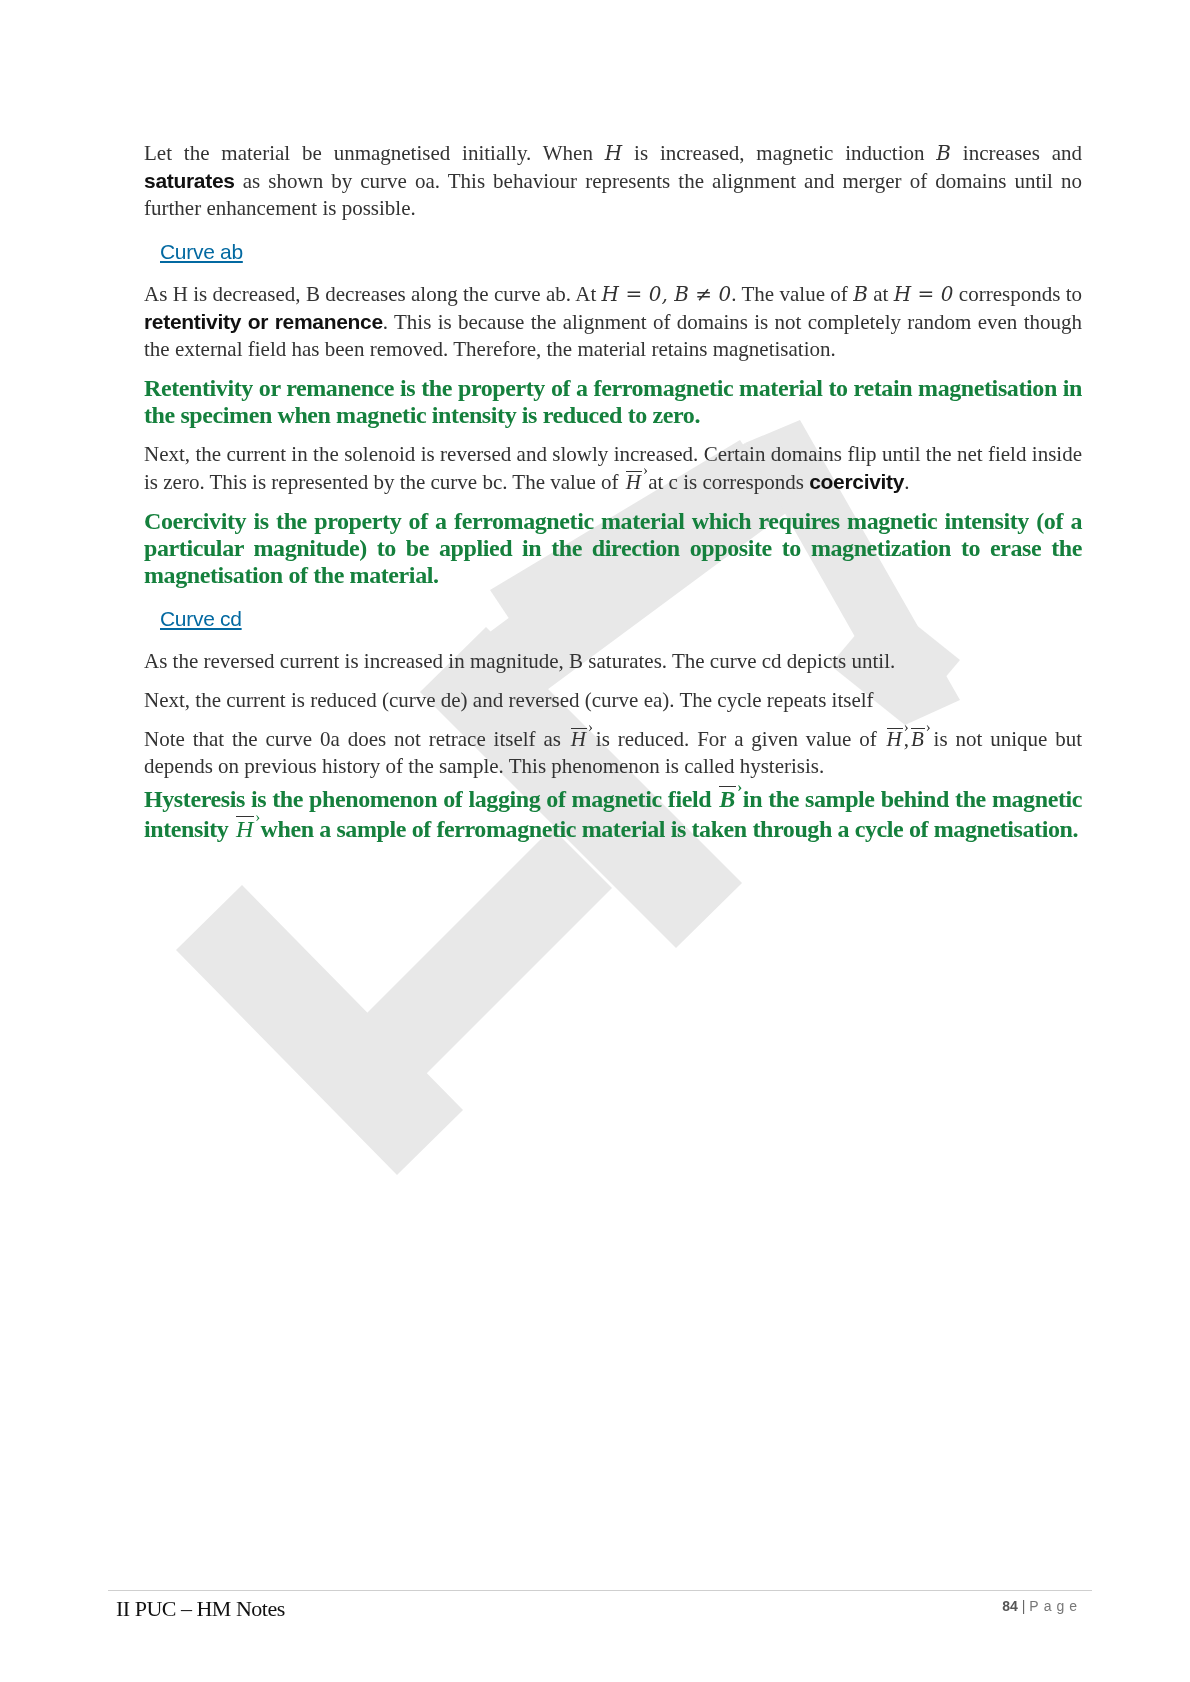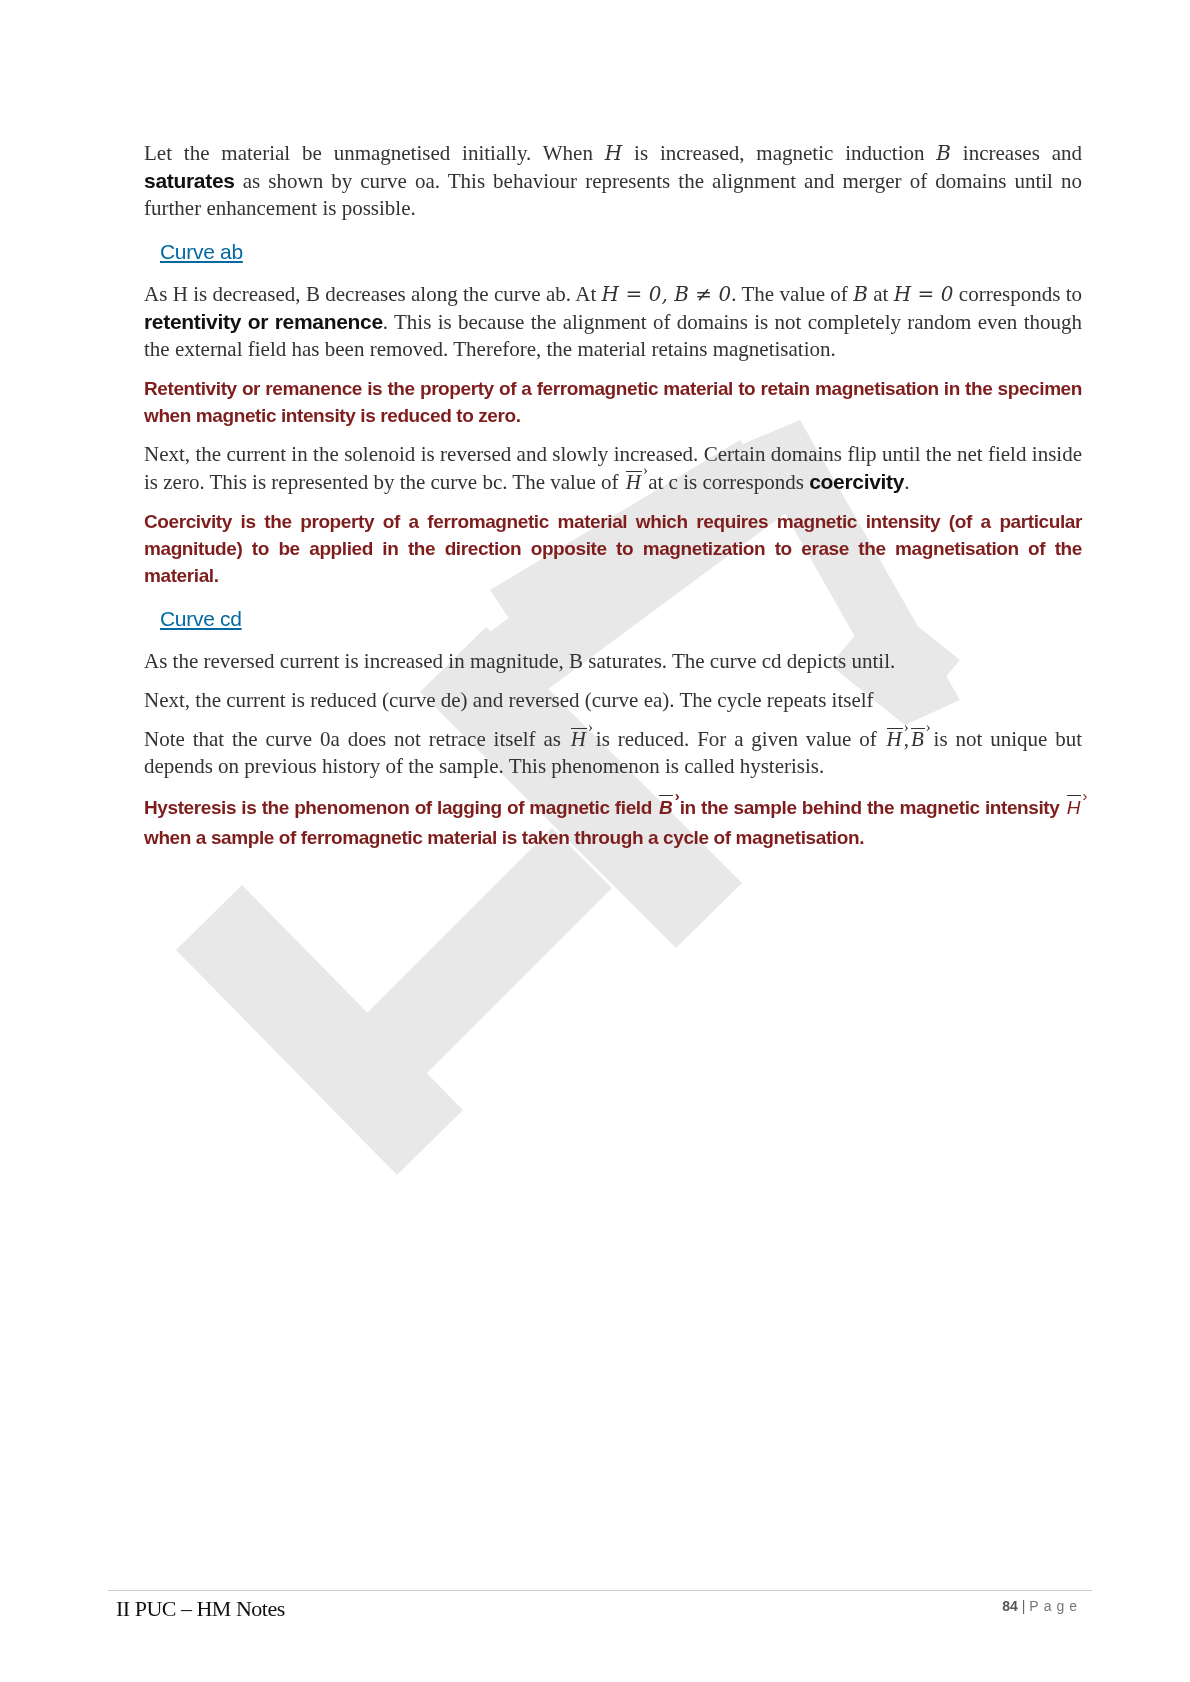--- a/index.html
+++ b/index.html
@@ -5,26 +5,26 @@
   html, body { margin: 0; padding: 0; background: #ffffff; }
   body { width: 1190px; height: 1682px; position: relative; overflow: hidden;
          font-family: "DejaVu Serif", "Liberation Serif", serif; color: #222; }
   .watermark { position: absolute; left: 0; top: 0; width: 1190px; height: 1682px; pointer-events: none; z-index: 0; }
   .content { position: absolute; left: 144px; top: 140px; width: 938px; z-index: 1;
              font-family: "Liberation Serif", "DejaVu Serif", serif; font-size: 21px; line-height: 27px; color: #333; }
   p { margin: 0 0 12px 0; text-align: justify; }
   .heading { font-family: "Liberation Sans", sans-serif; font-size: 21px; text-decoration: underline; color: #0369a1;
              margin: 16px; line-height: 27px; letter-spacing: -0.3px; }
   .bold { font-weight: bold; color: #111; font-family: "Liberation Sans", sans-serif; letter-spacing: -0.3px; }
-  .def { font-weight: bold; color: #7f1d1d; font-family: Liberation Sans, sans-serif; letter-spacing: -0.4px; font-size: 19px; }
+  .def { font-weight: bold; color: #15803d; font-family: Liberation Serif, serif; letter-spacing: -0.4px; font-size: 24px; }
   .math { font-style: italic; font-family: "DejaVu Serif", serif; font-size: 20px; }
   .vec { position: relative; display: inline-block; font-style: italic; padding: 0 2px; }
   .vec::before { content: ""; position: absolute; left: 2px; right: 1px; top: 2px; border-top: 1.5px solid #333; }
   .vec::after { content: "›"; position: absolute; right: -5px; top: -12px; font-size: 15px; font-style: normal; }
-  .nomargin { margin-bottom: 13px; }
+  .nomargin { margin-bottom: 4px; }
   .footer-rule { position: absolute; left: 108px; top: 1590px; width: 984px; border-top: 1px solid #cfcfcf; }
   .footer-left { position: absolute; left: 108px; top: 1596px; font-family: "Liberation Serif", serif; font-size: 22px; color: #111; letter-spacing: -0.5px; margin-left: 8px; }
   .footer-right { position: absolute; right: 108px; top: 1598px; font-family: "Liberation Sans", sans-serif; font-size: 14px; color: #666; }
   .footer-right .num { font-weight: bold; color: #555; }
   .footer-right .pg { letter-spacing: 5px; color: #777; }
 </style>
 </head>
 <body>
 
 <svg class="watermark" viewBox="0 0 1190 1682">

